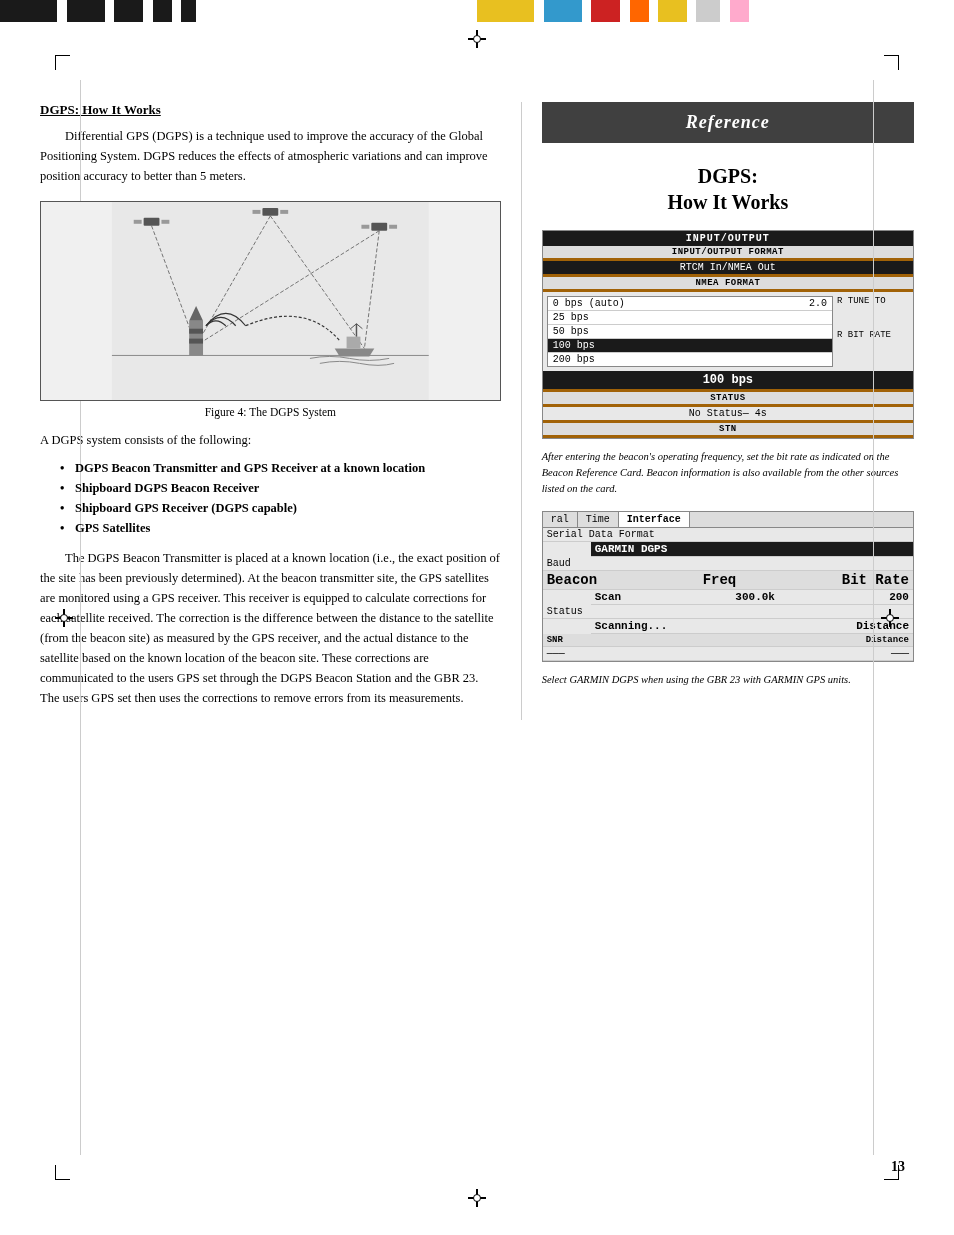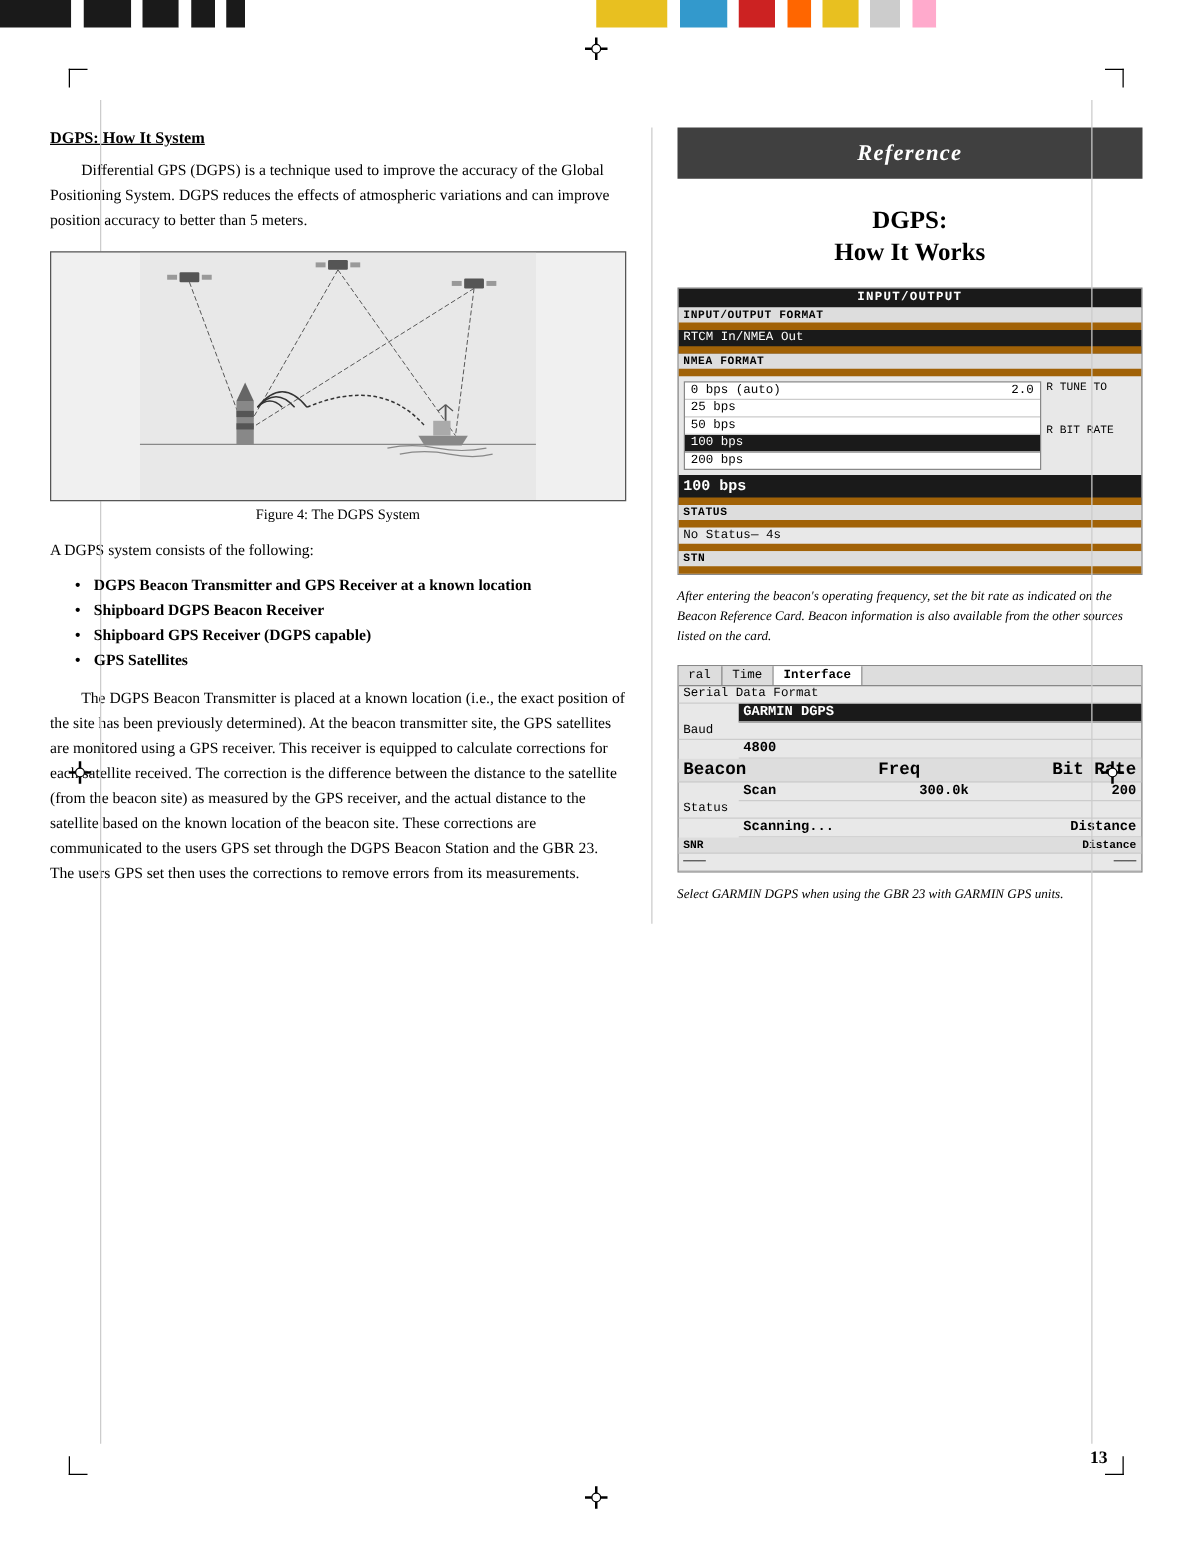--- a/index.html
+++ b/index.html
@@ -142,24 +142,24 @@
       color: #fff;
       text-align: center;
       padding: 2px 4px;
       font-size: 10px;
       font-weight: bold;
       letter-spacing: 1px;
     }
 
     .device-row {
       display: flex;
-      justify-content: flex-start;
+      justify-content: center;
       padding: 1px 4px;
       font-size: 10px;
-      border-bottom: 6px solid #a16207;
+      border-bottom: 3px solid #a16207;
     }
 
     .device-row.selected {
       background: #1a1a1a;
       color: #fff;
     }
 
     .device-row.header-row {
       background: #ddd;
       font-weight: bold;
@@ -225,21 +225,21 @@
       font-size: 10.5px;
       font-style: italic;
       line-height: 1.5;
       margin: 5px 0 15px 0;
     }
 
     
     .page-number {
       position: absolute;
       bottom: 60px;
-      right: 68px;
+      right: 49px;
       font-size: 14px;
       font-weight: bold;
     }
 
     
     .corner-mark {
       position: absolute;
       width: 15px;
       height: 15px;
     }
@@ -319,21 +319,21 @@
   </div>
 </div>
 
 <div class="vert-line-left"></div>
 <div class="vert-line-right"></div>
 
 <div class="main-layout" style="margin-top: 80px;">
 
   <div class="left-col">
 
-    <p class="section-heading">DGPS: How It System</p>
+    <p class="section-heading">DGPS: How It Works</p>
 
     <p class="body-text">Differential GPS (DGPS) is a technique used to improve the accuracy of the Global Positioning System. DGPS reduces the effects of atmospheric variations and can improve position accuracy to better than 5 meters.</p>
 
     <div class="figure-box">
       <svg class="dgps-figure" viewBox="0 0 320 200" xmlns="http://www.w3.org/2000/svg">
 
         <rect width="320" height="200" fill="#e8e8e8"></rect>
 
         <line x1="0" y1="155" x2="320" y2="155" stroke="#888" stroke-width="1"></line>
 
@@ -473,23 +473,20 @@
 
       <div class="screen2-row">
         <span>Serial Data Format</span>
       </div>
       <div class="screen2-row selected bold-row">
         <span>GARMIN DGPS</span>
       </div>
       <div class="screen2-row">
         <span>Baud</span>
       </div>
-      <div class="screen2-row bold-row">
-        <span>4800</span>
-      </div>
       <div class="screen2-row" style="background:#ddd; font-size:14px; font-weight:bold;">
         <span>Beacon</span>
         <span>Freq</span>
         <span>Bit Rate</span>
       </div>
       <div class="screen2-row bold-row">
         <span>Scan</span>
         <span>300.0k</span>
         <span>200</span>
       </div>

